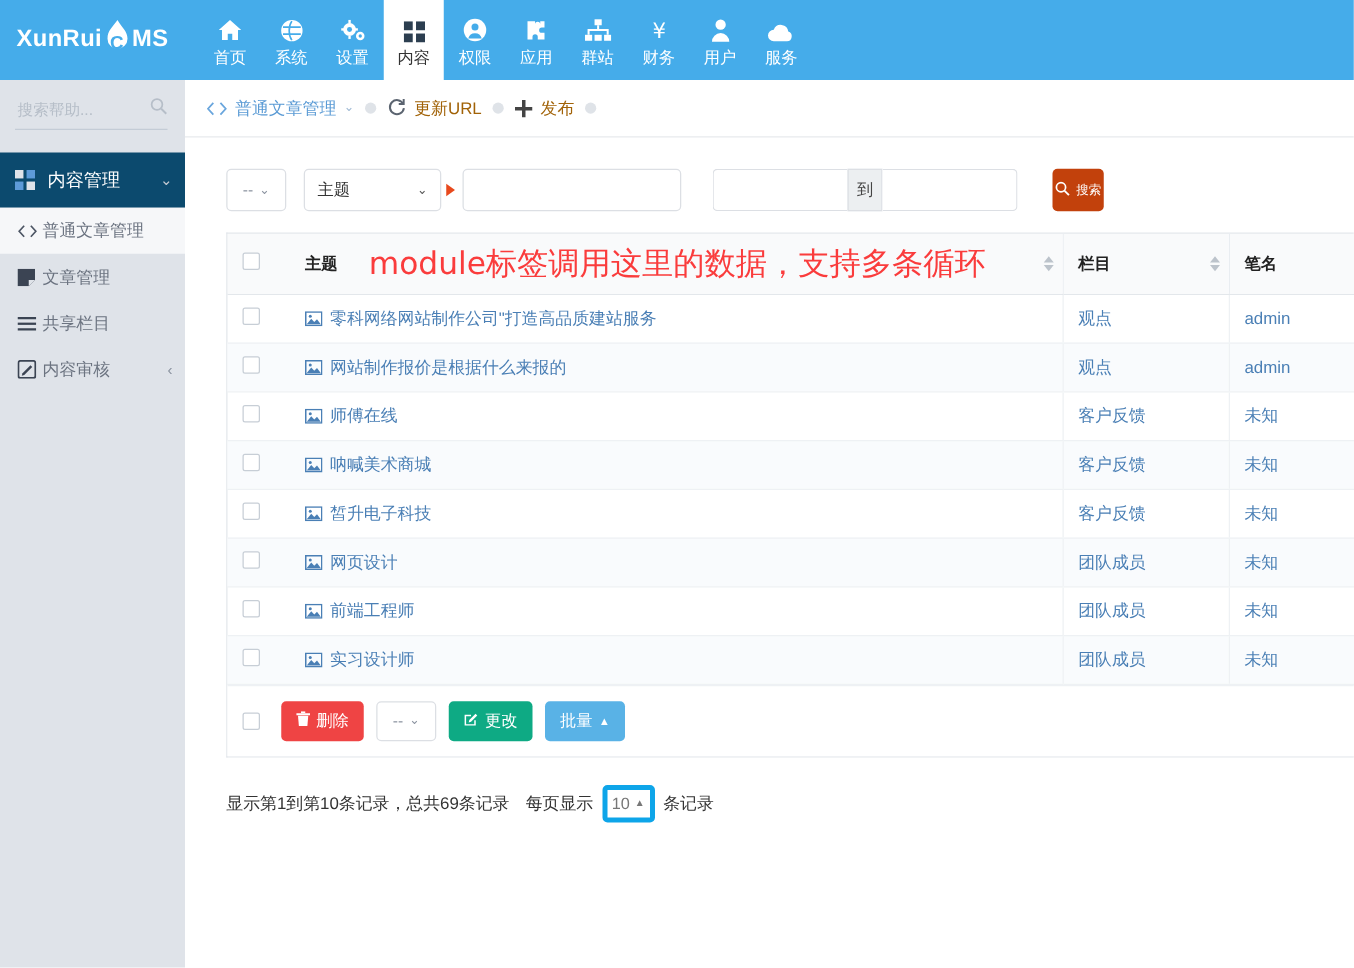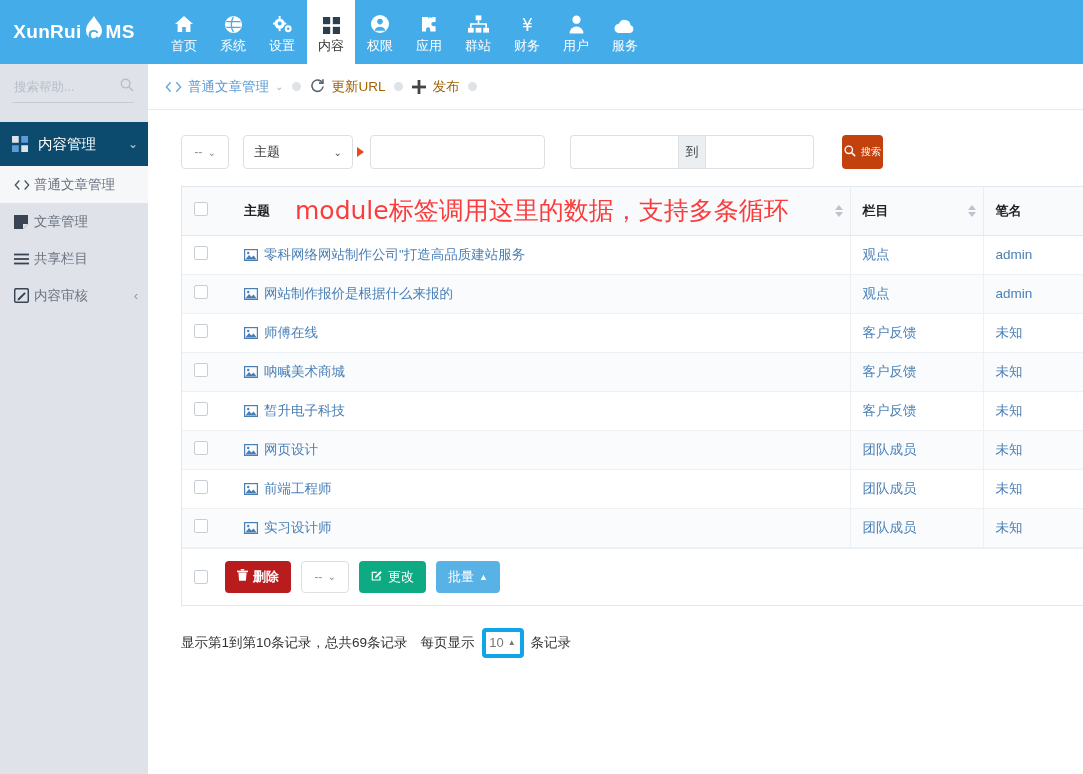--- a/index.html
+++ b/index.html
@@ -192,21 +192,21 @@
     height: 57px; display: flex; align-items: center; padding: 0 12px;
     background: #fff; border-top: 1px solid #eef1f4;
   }
   #tbl-foot .chk { margin-right: 17px; }
   .btn {
     height: 32px; padding: 0 12px; border: 0; border-radius: 4px;
     font-size: 13px; cursor: pointer; color: #fff;
     display: inline-flex; align-items: center; gap: 5px;
     font-family: "Liberation Sans", sans-serif;
   }
-  .btn-del { background: #b91c1c; font-weight: bold; }
+  .btn-del { background: #ef4444; }
   .btn-edit { background: #0eaa84; margin-left: 10px; }
   .btn-batch { background: #59b2e6; margin-left: 10px; }
   .sel-foot {
     width: 48px; height: 32px; border: 1px solid #dcdfe4; border-radius: 4px;
     background: #fff; display: inline-flex; align-items: center; justify-content: center;
     font-size: 12.5px; color: #8b93a0; cursor: pointer; margin-left: 10px;
   }
   .sel-foot .cv { margin-left: 5px; font-size: 10px; }
   .caret-up { font-size: 9px; }
 

